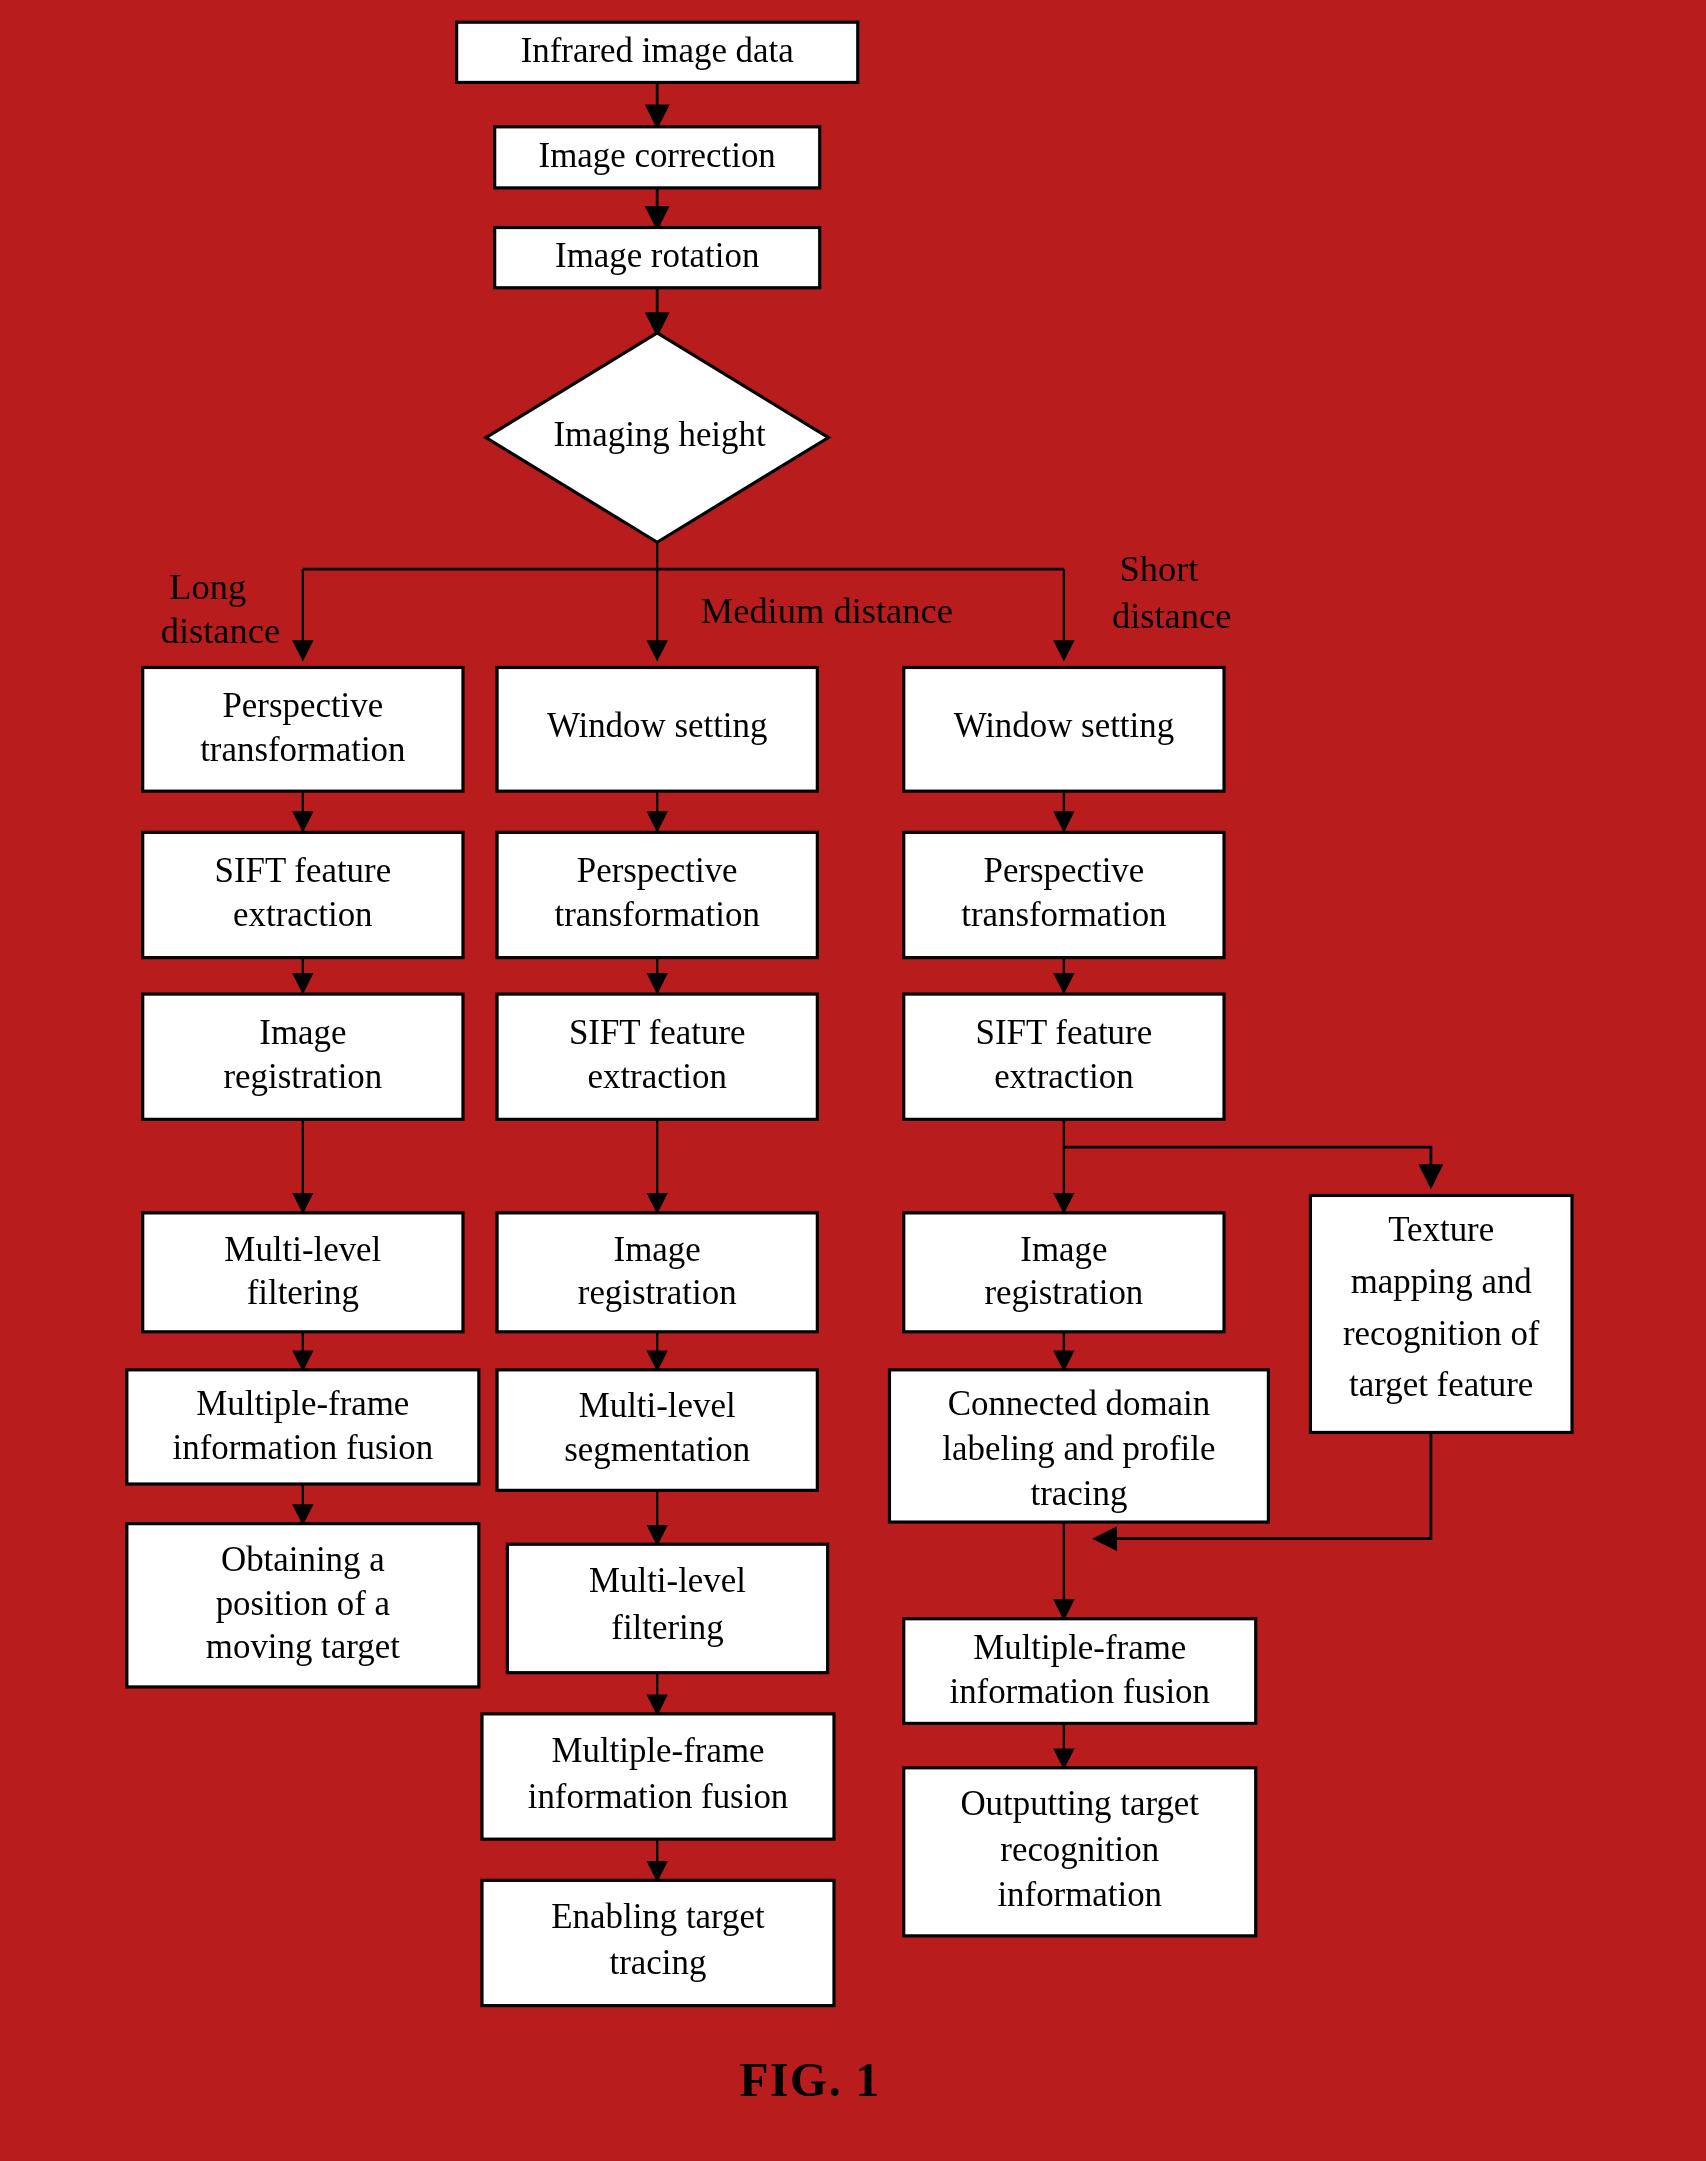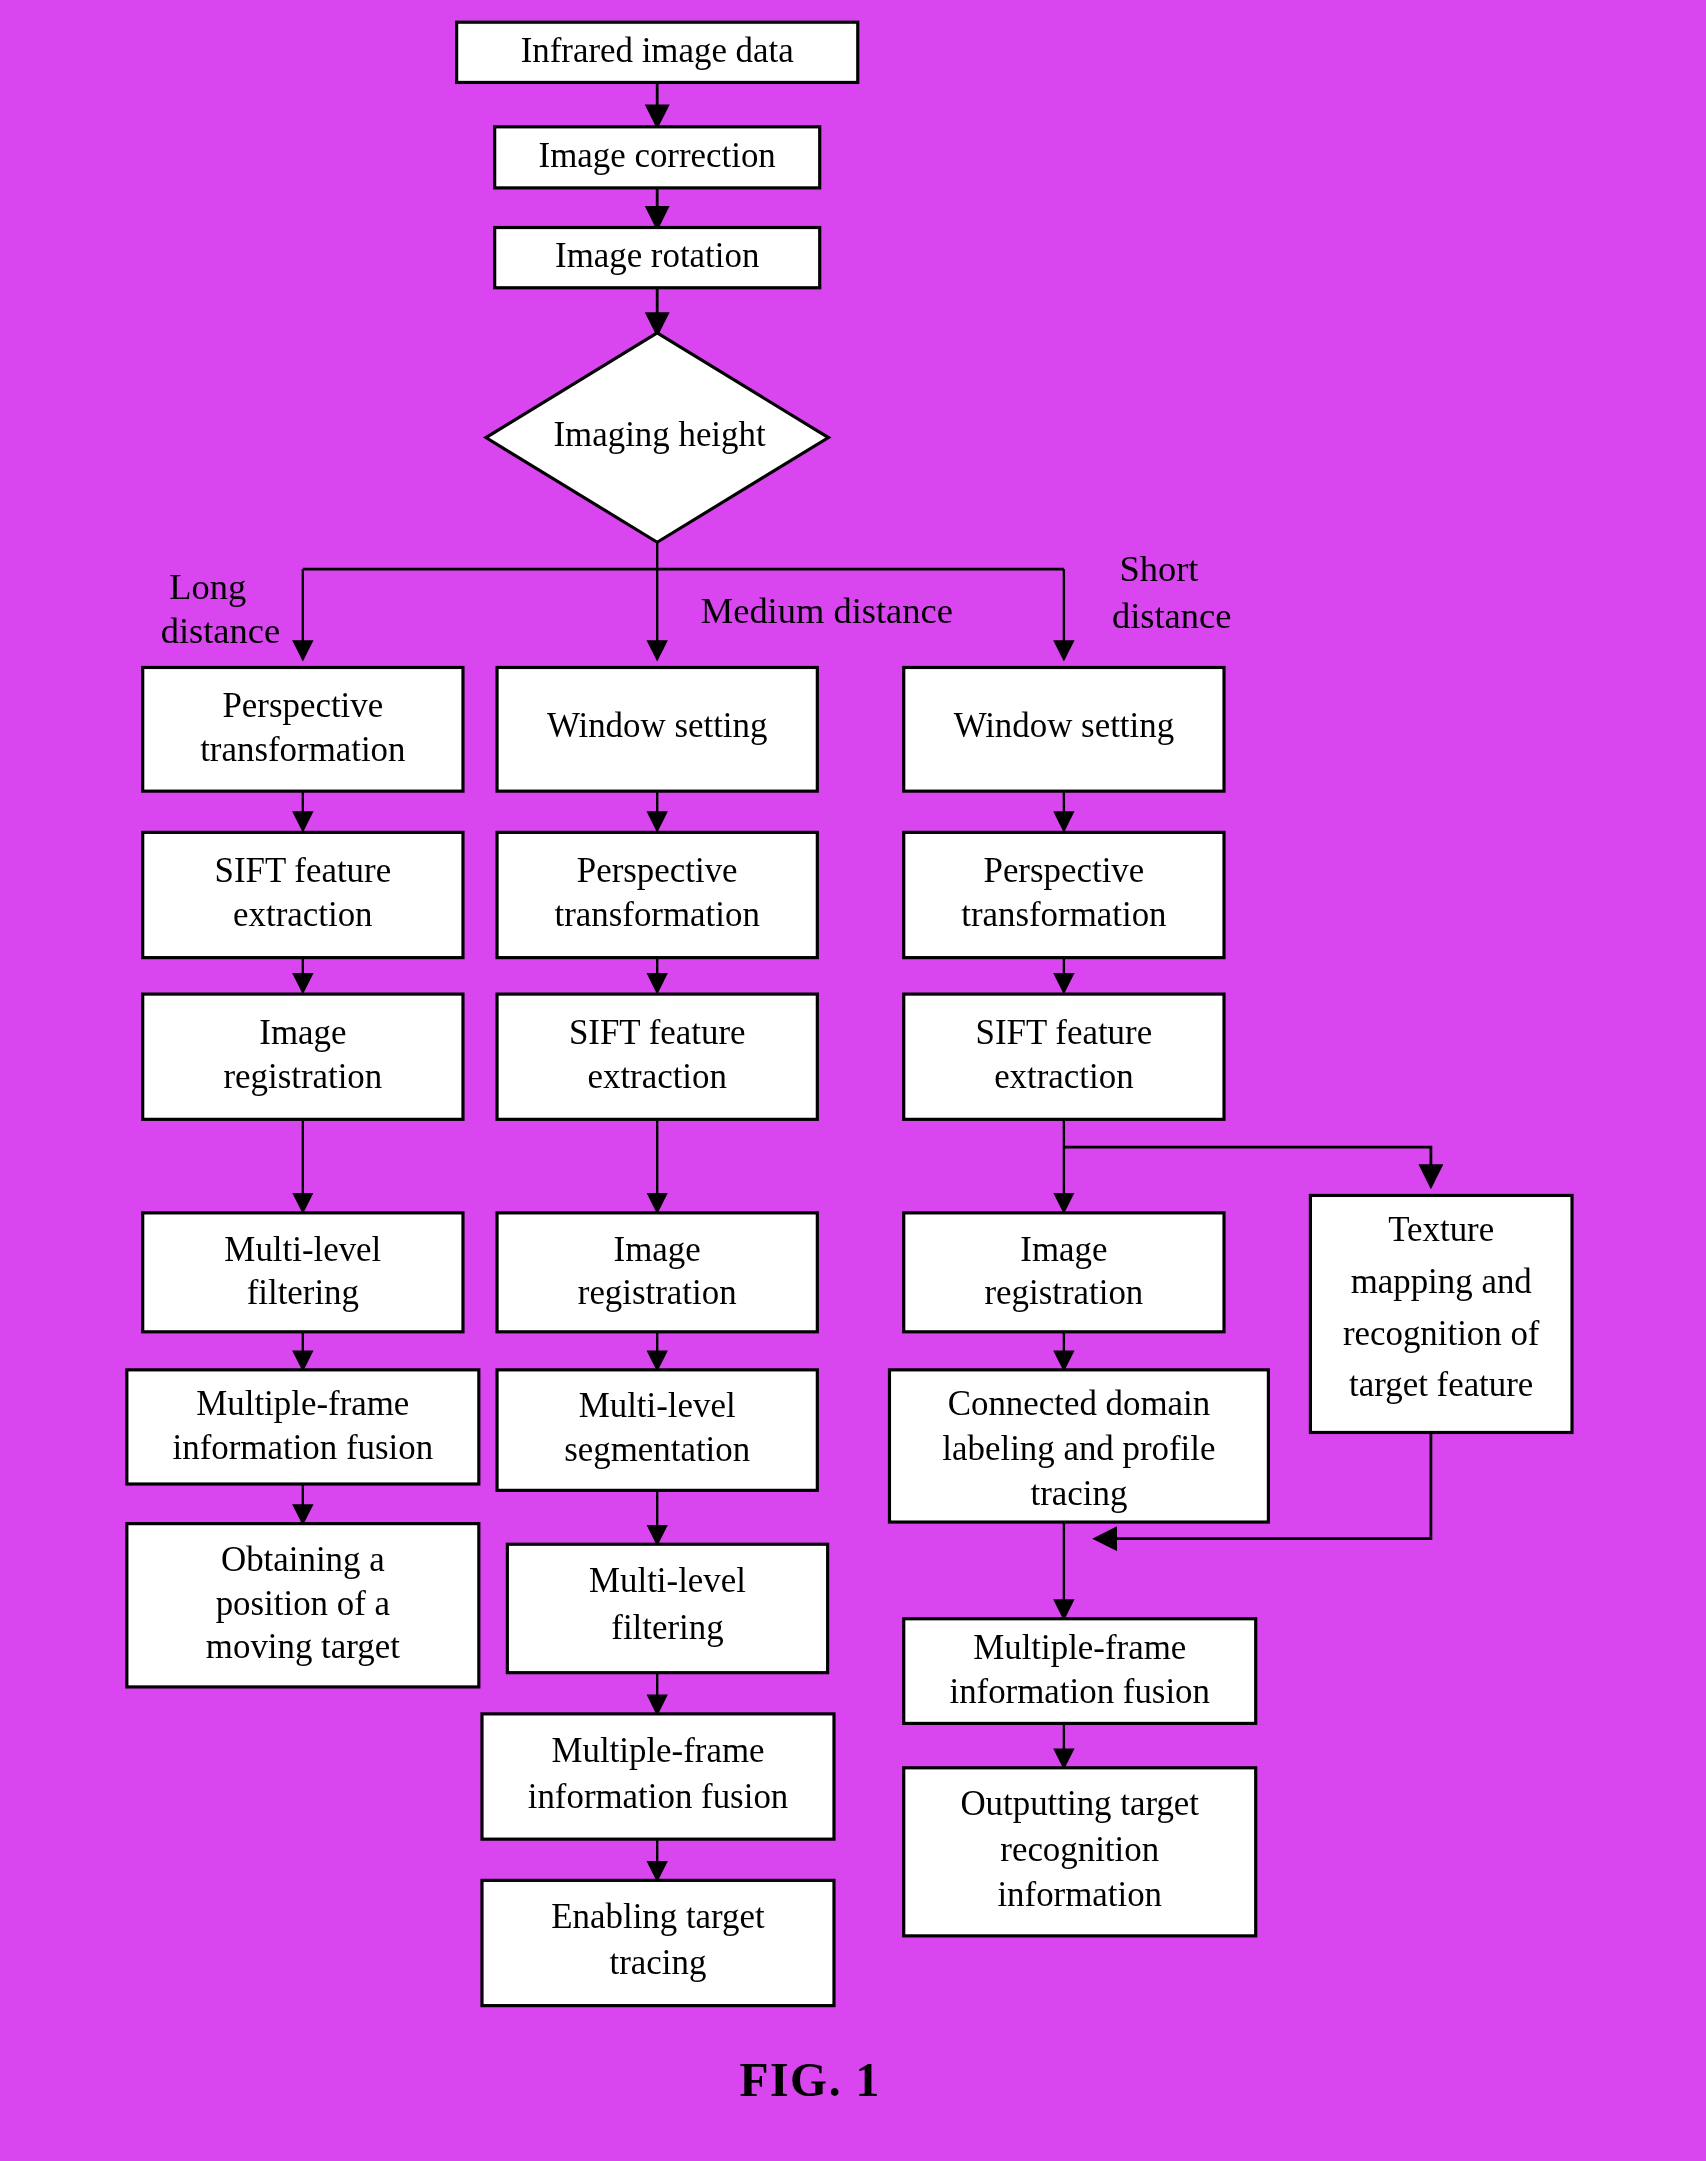--- a/index.html
+++ b/index.html
@@ -4,21 +4,21 @@
 <style>
   html, body {
     margin: 0;
     padding: 0;
     background: #ffffff;
   }
   #page {
     position: relative;
     width: 1706px;
     height: 2161px;
-    background: #d946ef;
+    background: #b91c1c;
     font-family: "Liberation Serif", "DejaVu Serif", serif;
     overflow: hidden;
   }
   svg#flow {
     position: absolute;
     left: 0;
     top: 0;
     width: 1706px;
     height: 2161px;
   }

